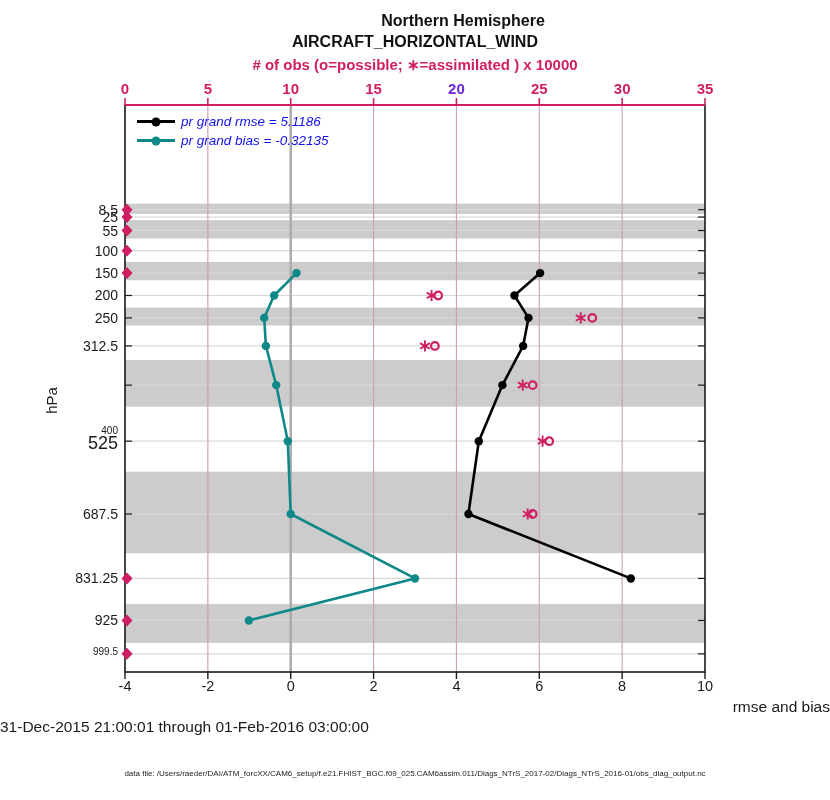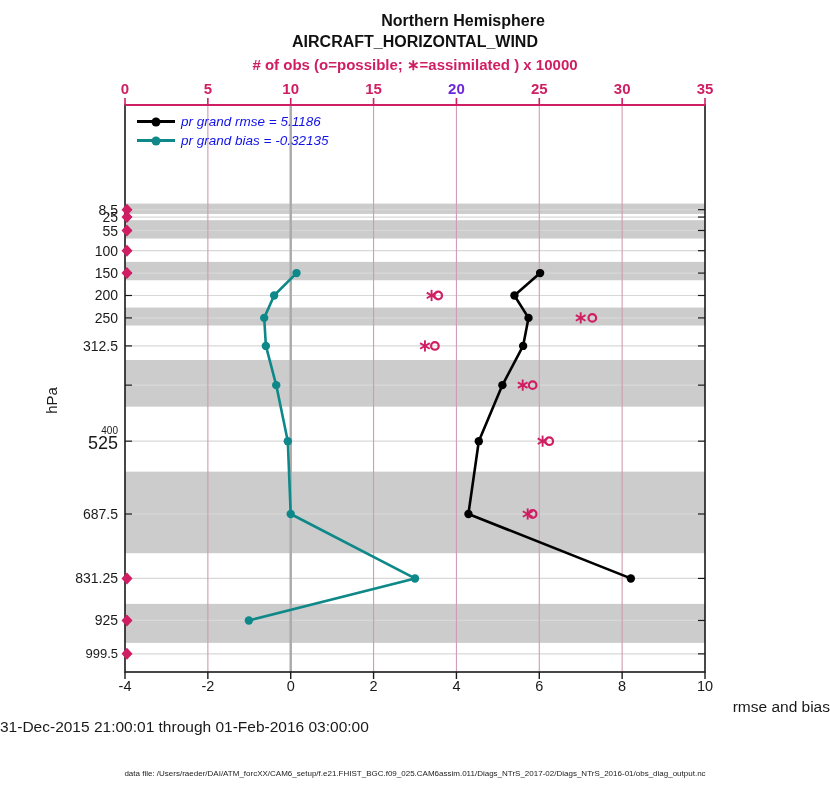--- a/index.html
+++ b/index.html
@@ -204,21 +204,21 @@
       <div class="tick-label tick-left" style="left: 42px; top: 242.672px; width: 76px; font-size: 14px;">100</div>
       <div class="tick-label tick-left" style="left: 42px; top: 265.083px; width: 76px; font-size: 14px;">150</div>
       <div class="tick-label tick-left" style="left: 42px; top: 287.494px; width: 76px; font-size: 14px;">200</div>
       <div class="tick-label tick-left" style="left: 42px; top: 309.905px; width: 76px; font-size: 14px;">250</div>
       <div class="tick-label tick-left" style="left: 42px; top: 337.919px; width: 76px; font-size: 14px;">312.5</div>
       <div class="tick-label tick-left" style="left: 42px; top: 377.138px; width: 76px; font-size: 10px; margin-top: 48px;">400</div>
       <div class="tick-label tick-left" style="left: 42px; top: 433.166px; width: 76px; font-size: 18px;">525</div>
       <div class="tick-label tick-left" style="left: 42px; top: 506.002px; width: 76px; font-size: 14px; text-align: right;">687.5</div>
       <div class="tick-label tick-left" style="left: 42px; top: 570.434px; width: 76px; font-size: 14px;">831.25</div>
       <div class="tick-label tick-left" style="left: 42px; top: 612.455px; width: 76px; font-size: 14px;">925</div>
-      <div class="tick-label tick-left" style="left: 42px; top: 645.847px; width: 76px; font-size: 13px;">999.5</div>
+      <div class="tick-label tick-left" style="left: 42px; top: 645.847px; width: 76px; font-size: 10px;">999.5</div>
     </div>
   <div class="legend">
     <div class="lrow">
       <span class="sw" id="sw0" style="background: rgb(0, 0, 0);">
           <span class="dot" style="background: rgb(0, 0, 0);"></span>
         </span>
       <span class="ltext">pr grand rmse = 5.1186</span>
     </div>
     <div class="lrow">
       <span class="sw" id="sw1" style="background: rgb(14, 136, 136);">

